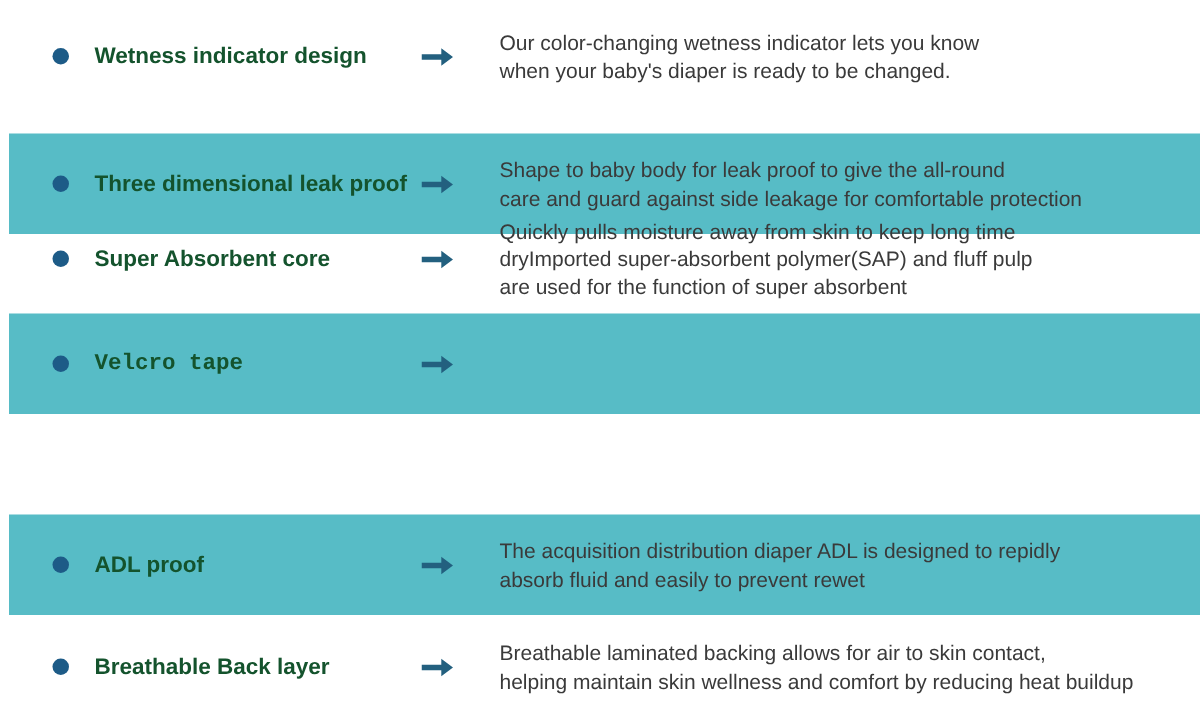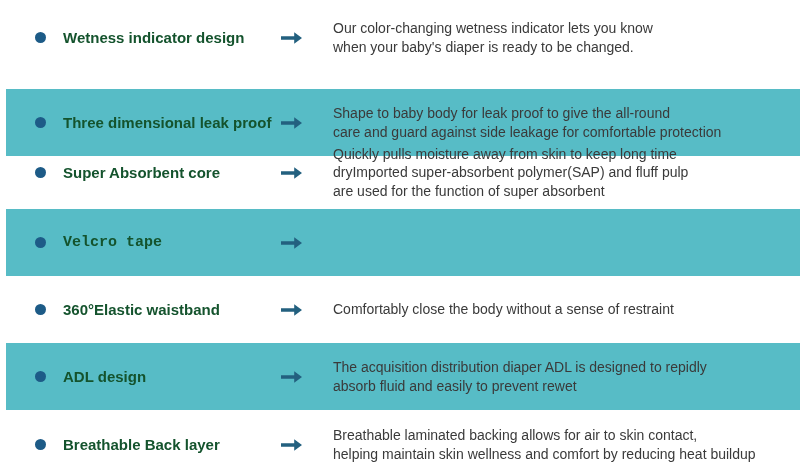--- a/index.html
+++ b/index.html
@@ -167,41 +167,27 @@
       </div>
       <div class="feature-name">Velcro tape</div>
       <div class="arrow-cell">
         <svg width="22" height="14" viewBox="0 0 22 14">
             <path d="M0 5.2 H13.2 V1.2 L21 7 L13.2 12.8 V8.8 H0 Z" fill="#23607f"></path>
           </svg>
       </div>
     </div>
   </div>
 
-  <div class="feature-row" style="top:276px;">
-    <div class="row-inner">
-      <div class="bullet-cell">
-        <span class="bullet-dot"></span>
-      </div>
-      <div class="feature-name">360°Elastic waistband</div>
-      <div class="arrow-cell">
-        <svg width="22" height="14" viewBox="0 0 22 14">
-            <path d="M0 5.2 H13.2 V1.2 L21 7 L13.2 12.8 V8.8 H0 Z" fill="#23607f"></path>
-          </svg>
-      </div>
-      <div class="feature-desc">Comfortably close the body without a sense of restraint</div>
-    </div>
-  </div>
 
   <div class="feature-row band" style="top:343px;">
     <div class="row-inner">
       <div class="bullet-cell">
         <span class="bullet-dot"></span>
       </div>
-      <div class="feature-name">ADL design</div>
+      <div class="feature-name">ADL proof</div>
       <div class="arrow-cell">
         <svg width="22" height="14" viewBox="0 0 22 14">
             <path d="M0 5.2 H13.2 V1.2 L21 7 L13.2 12.8 V8.8 H0 Z" fill="#23607f"></path>
           </svg>
       </div>
       <div class="feature-desc">The acquisition distribution diaper ADL is designed to repidly
 absorb fluid and easily to prevent rewet</div>
     </div>
   </div>
 

